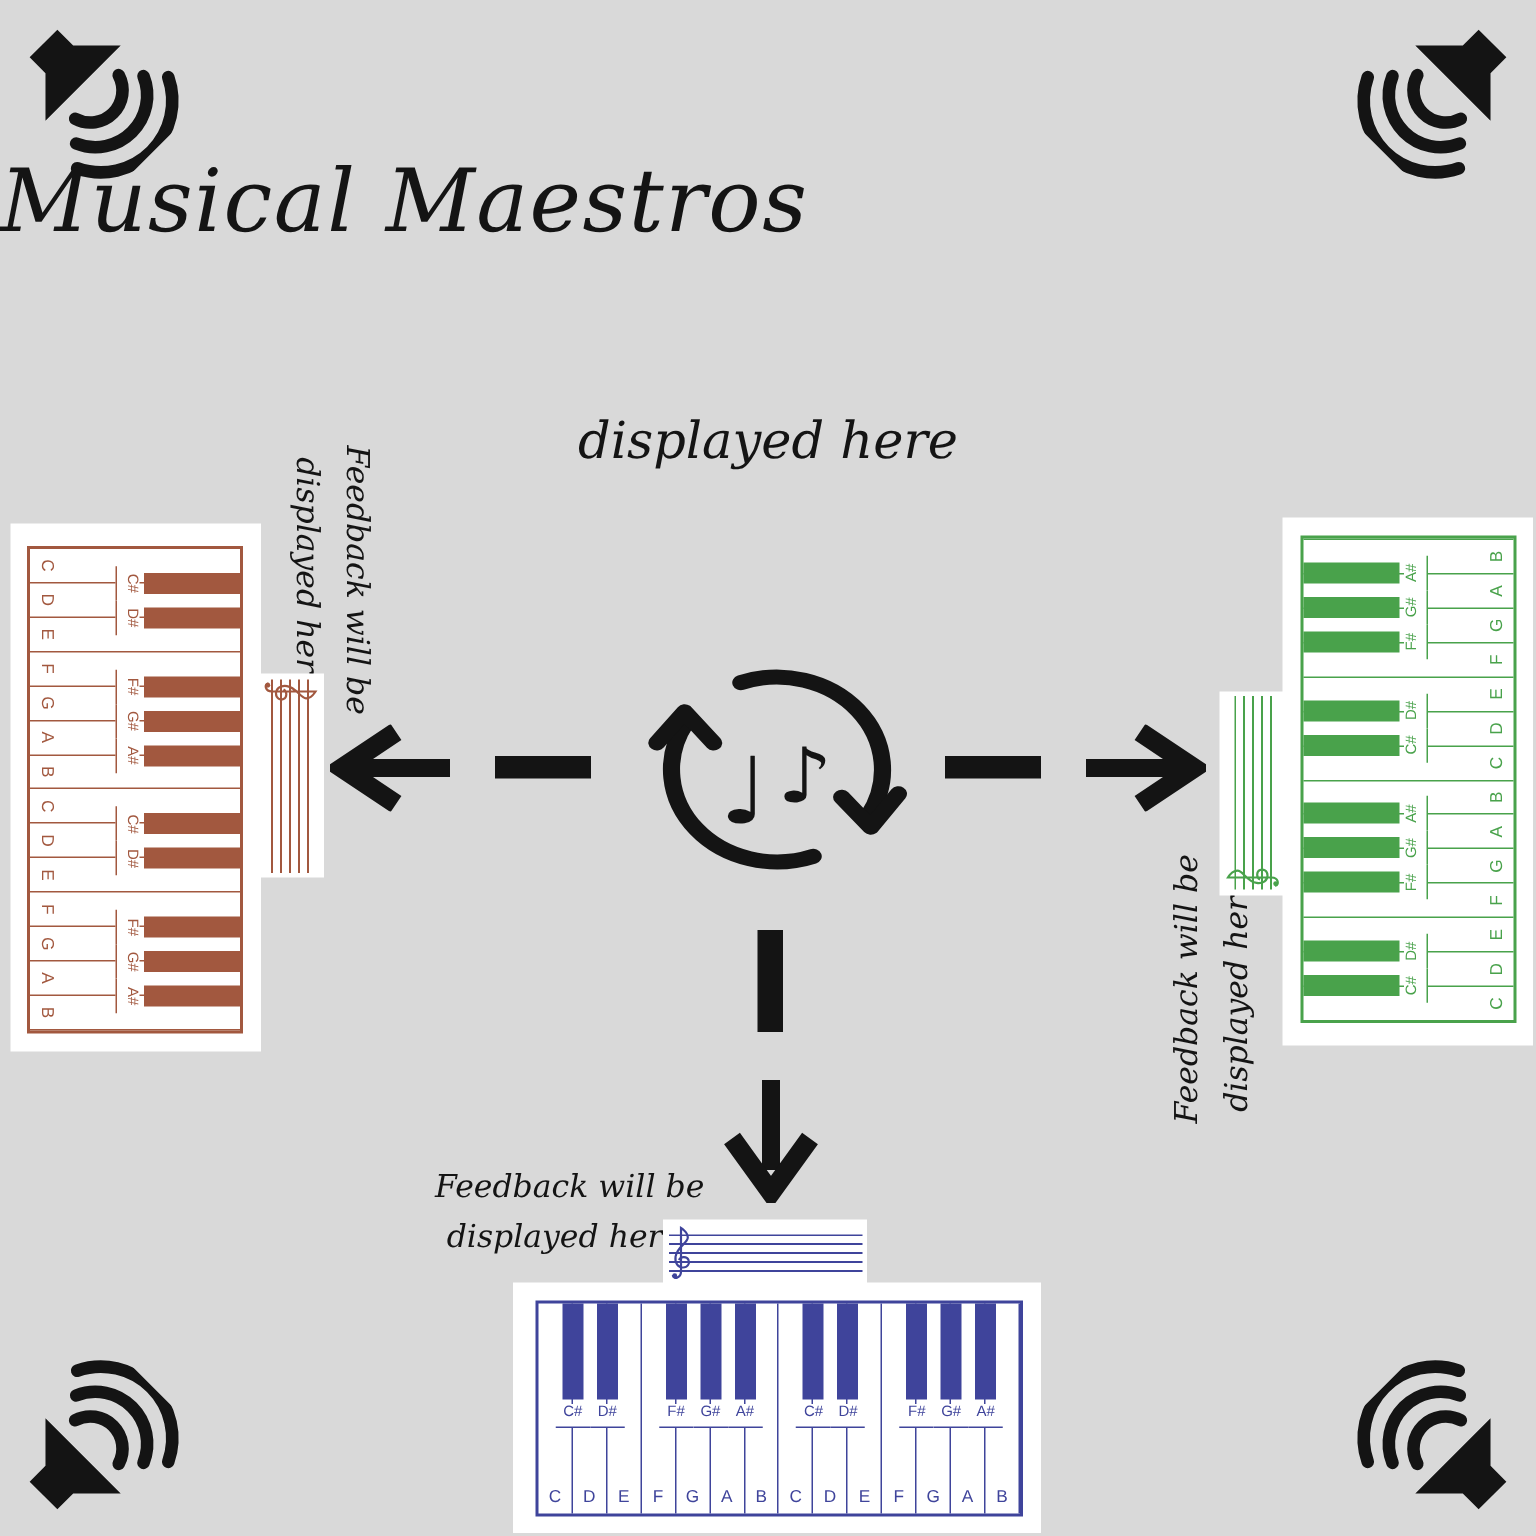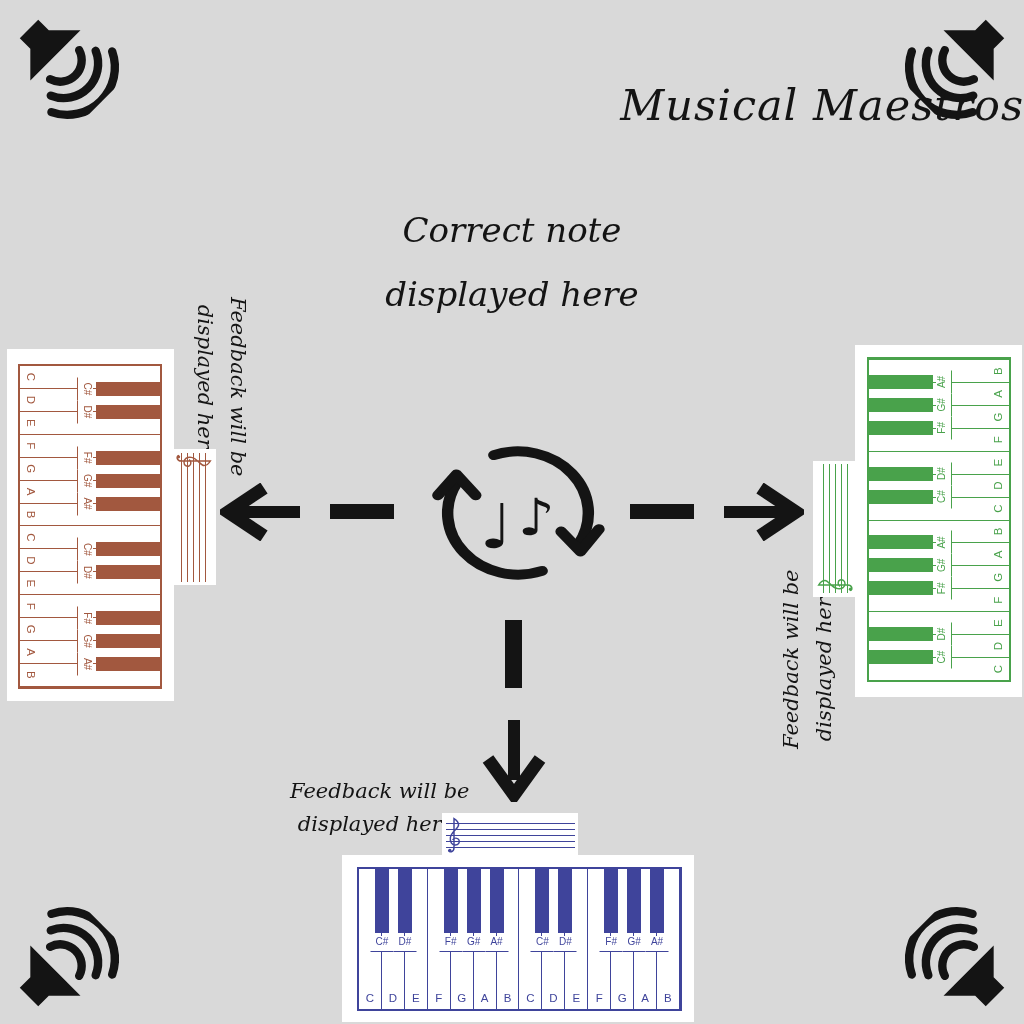--- a/index.html
+++ b/index.html
@@ -10,22 +10,22 @@
     color:var(--ink,#141414);
   }
   
   .speaker{position:absolute;width:112px;height:112px;color:var(--ink,#141414);}
   .speaker svg{width:100%;height:100%;display:block;}
   .sp-tl{left:6px;top:6px;transform:rotate(45deg);}
   .sp-tr{right:6px;top:6px;transform:rotate(135deg);}
   .sp-br{right:6px;bottom:4px;transform:rotate(225deg);}
   .sp-bl{left:6px;bottom:4px;transform:rotate(315deg);}
   
-  .title{position:absolute;left:0;right:0;top:80px;text-align:right;
-    font-style:italic;font-size:43px;letter-spacing:1px;}
+  .title{position:absolute;left:0;right:0;top:100px;text-align:left;
+    font-style:italic;font-size:58px;letter-spacing:1px;}
   .sub{position:absolute;left:0;right:0;text-align:center;font-style:italic;font-size:34px;}
   .sub1{top:210px;} .sub2{top:274px;}
   
   .center-icon{position:absolute;left:430px;top:436px;width:176px;height:154px;color:var(--ink,#141414);}
   .center-icon svg{width:100%;height:100%;display:block;}
   
   .arrow{position:absolute;color:var(--ink,#141414);}
   .arrow svg{width:100%;height:100%;display:block;}
   .arrow-left{left:220px;top:483px;width:180px;height:58px;}
   .arrow-right{left:624px;top:483px;width:180px;height:58px;}
@@ -90,21 +90,20 @@
   <div class="speaker sp-br">
     <svg viewBox="0 0 60 60" fill="none">
       <path d="M5 23 L13 23 L25 11 L25 49 L13 37 L5 37 Z" fill="currentColor"></path>
       <path d="M32 19 A 11.5 11.5 0 0 1 32 41" stroke="currentColor" stroke-width="4.5" stroke-linecap="round"></path>
       <path d="M38.5 13 A 18.5 18.5 0 0 1 38.5 47" stroke="currentColor" stroke-width="4.5" stroke-linecap="round"></path>
       <path d="M45 7 A 25.5 25.5 0 0 1 45 53" stroke="currentColor" stroke-width="4.5" stroke-linecap="round"></path>
     </svg>
   </div>
 
   <div class="title">Musical Maestros</div>
-  <div class="sub sub1">Correct note</div>
   <div class="sub sub2">displayed here</div>
 
   <div class="center-icon">
     <svg viewBox="0 0 100 100" preserveAspectRatio="none" fill="none">
       <path d="M36.3 12.4 A 40 40 0 0 1 84.6 70" stroke="currentColor" stroke-width="6.5" stroke-linecap="round"></path>
       <path d="M63.7 87.6 A 40 40 0 0 1 15.4 30" stroke="currentColor" stroke-width="6.5" stroke-linecap="round"></path>
       <path d="M74.5 62 L85.5 75 L96 60.5" stroke="currentColor" stroke-width="6.5" stroke-linecap="round" stroke-linejoin="round"></path>
       <path d="M4.5 38.5 L15 25 L26 38.5" stroke="currentColor" stroke-width="6.5" stroke-linecap="round" stroke-linejoin="round"></path>
       <text x="28" y="73" font-size="40" font-family="DejaVu Sans, sans-serif" fill="currentColor">♩</text>
       <text x="50" y="64" font-size="33" font-family="DejaVu Sans, sans-serif" fill="currentColor">♪</text>

